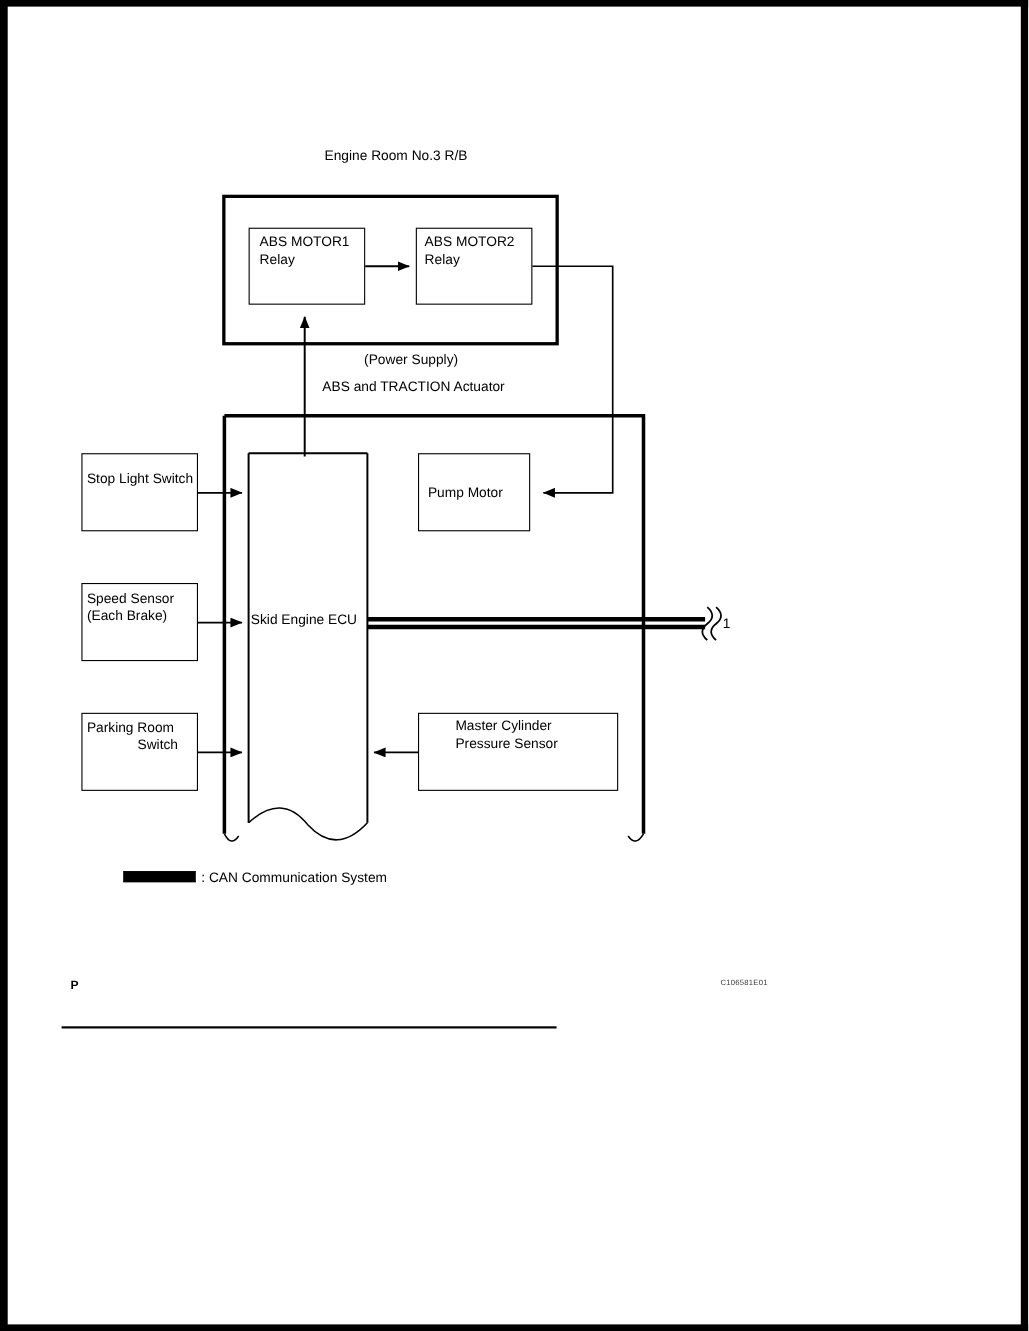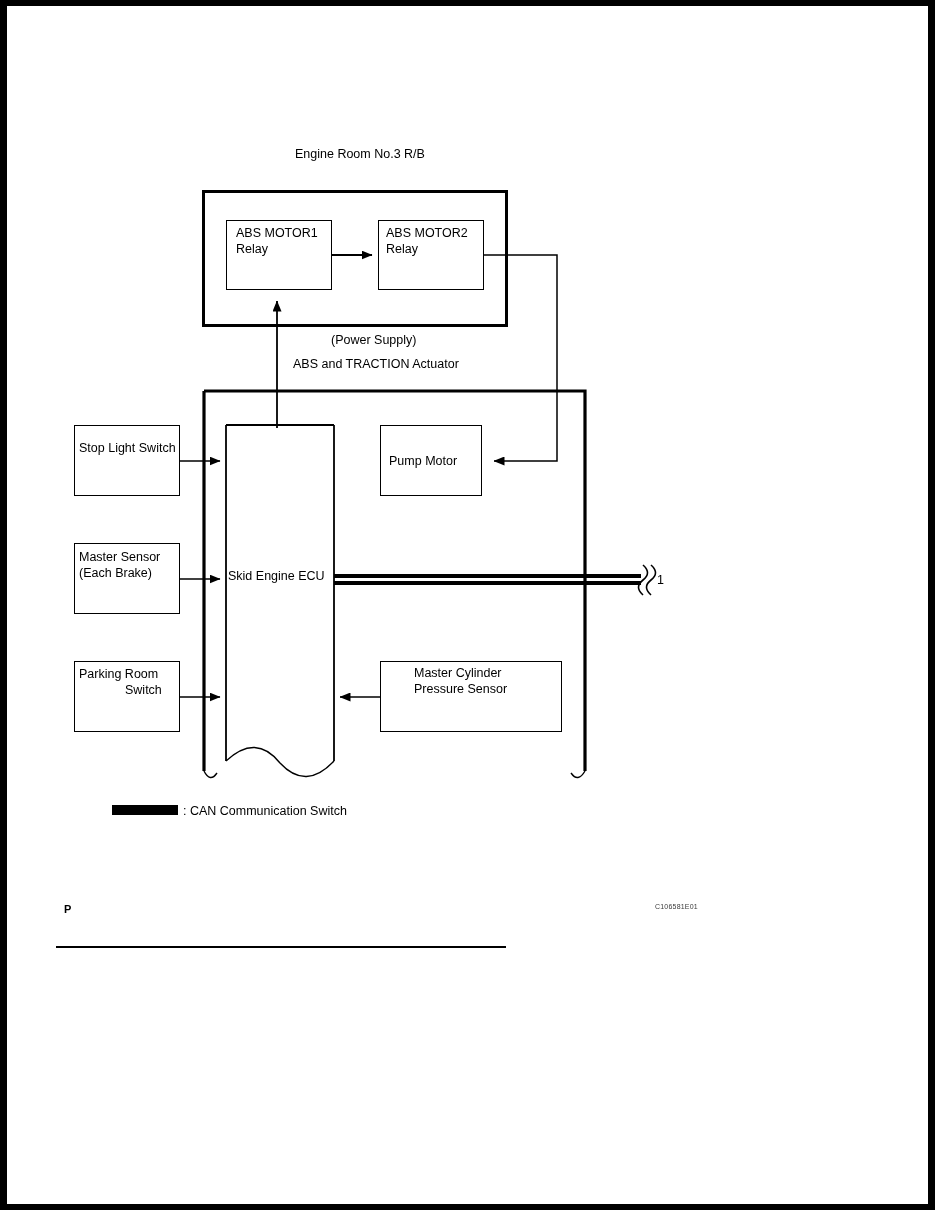--- a/index.html
+++ b/index.html
@@ -23,21 +23,21 @@
     position: absolute;
     background: #000000;
   }
   .frame-left  { left: 0;  top: 0; width: 7px; height: 1210px; }
   .frame-right { right: 0; top: 0; width: 7px; height: 1210px; }
   .frame-bottom{ left: 0; bottom: 0; width: 935px; height: 6px; }
   .frame-top   { left: 0; top: 0; width: 935px; height: 6px; }
 
   #diagram {
     position: absolute;
-    left: 0; top: 13px;
+    left: 0; top: 0;
     width: 935px;
     height: 858px;
   }
   .lbl {
     position: absolute;
     font-size: 12.5px;
     line-height: 15px;
     color: #000;
     white-space: pre;
   }
@@ -104,40 +104,40 @@
     <div class="box-text" style="left:386px; top:213px;">ABS MOTOR2</div>
     <div class="box-text" style="left:386px; top:229px;">Relay</div>
 
     <div class="lbl" style="left:331px; top:320px;">(Power Supply)</div>
     <div class="lbl" style="left:293px; top:344px;">ABS and TRACTION Actuator</div>
 
     <div class="box" style="left:74px; top:412px; width:106px; height:71px;"></div>
     <div class="box-text" style="left:79px; top:428px;">Stop Light Switch</div>
 
     <div class="box" style="left:74px; top:530px; width:106px; height:71px;"></div>
-    <div class="box-text" style="left:79px; top:537px;">Master Sensor</div>
+    <div class="box-text" style="left:79px; top:537px;">Speed Sensor</div>
     <div class="box-text" style="left:79px; top:553px;">(Each Brake)</div>
 
     <div class="box" style="left:74px; top:648px; width:106px; height:71px;"></div>
     <div class="box-text" style="left:79px; top:654px;">Parking Room</div>
     <div class="box-text" style="left:79px; top:670px;margin-left:46px;">Switch</div>
 
     <div class="box" style="left:380px; top:412px; width:102px; height:71px;"></div>
     <div class="box-text" style="left:389px; top:441px;">Pump Motor</div>
 
     <div class="box" style="left:380px; top:648px; width:182px; height:71px;"></div>
     <div class="box-text" style="left:414px; top:653px;">Master Cylinder</div>
     <div class="box-text" style="left:414px; top:669px;">Pressure Sensor</div>
 
     <div class="box-text" style="left:228px; top:556px;">Skid Engine ECU</div>
 
     <div class="lbl" style="left:657px; top:560px;">1</div>
 
     <div class="legend-swatch" style="left:112px; top:792px; width:66px; height:8px;"></div>
-    <div class="lbl" style="left:183px; top:791px;">: CAN Communication Switch</div>
+    <div class="lbl" style="left:183px; top:791px;">: CAN Communication System</div>
 
     <svg width="935" height="1210">
       <defs>
         <marker id="arrowR" markerWidth="11" markerHeight="9" refX="10.5" refY="4.5" orient="auto" markerUnits="userSpaceOnUse">
           <path d="M0,0 L11,4.5 L0,9 Z" fill="#000"></path>
         </marker>
         <marker id="arrowL" markerWidth="11" markerHeight="9" refX="10.5" refY="4.5" orient="auto" markerUnits="userSpaceOnUse">
           <path d="M0,0 L11,4.5 L0,9 Z" fill="#000"></path>
         </marker>
         <marker id="arrowU" markerWidth="11" markerHeight="9" refX="10.5" refY="4.5" orient="auto" markerUnits="userSpaceOnUse">

